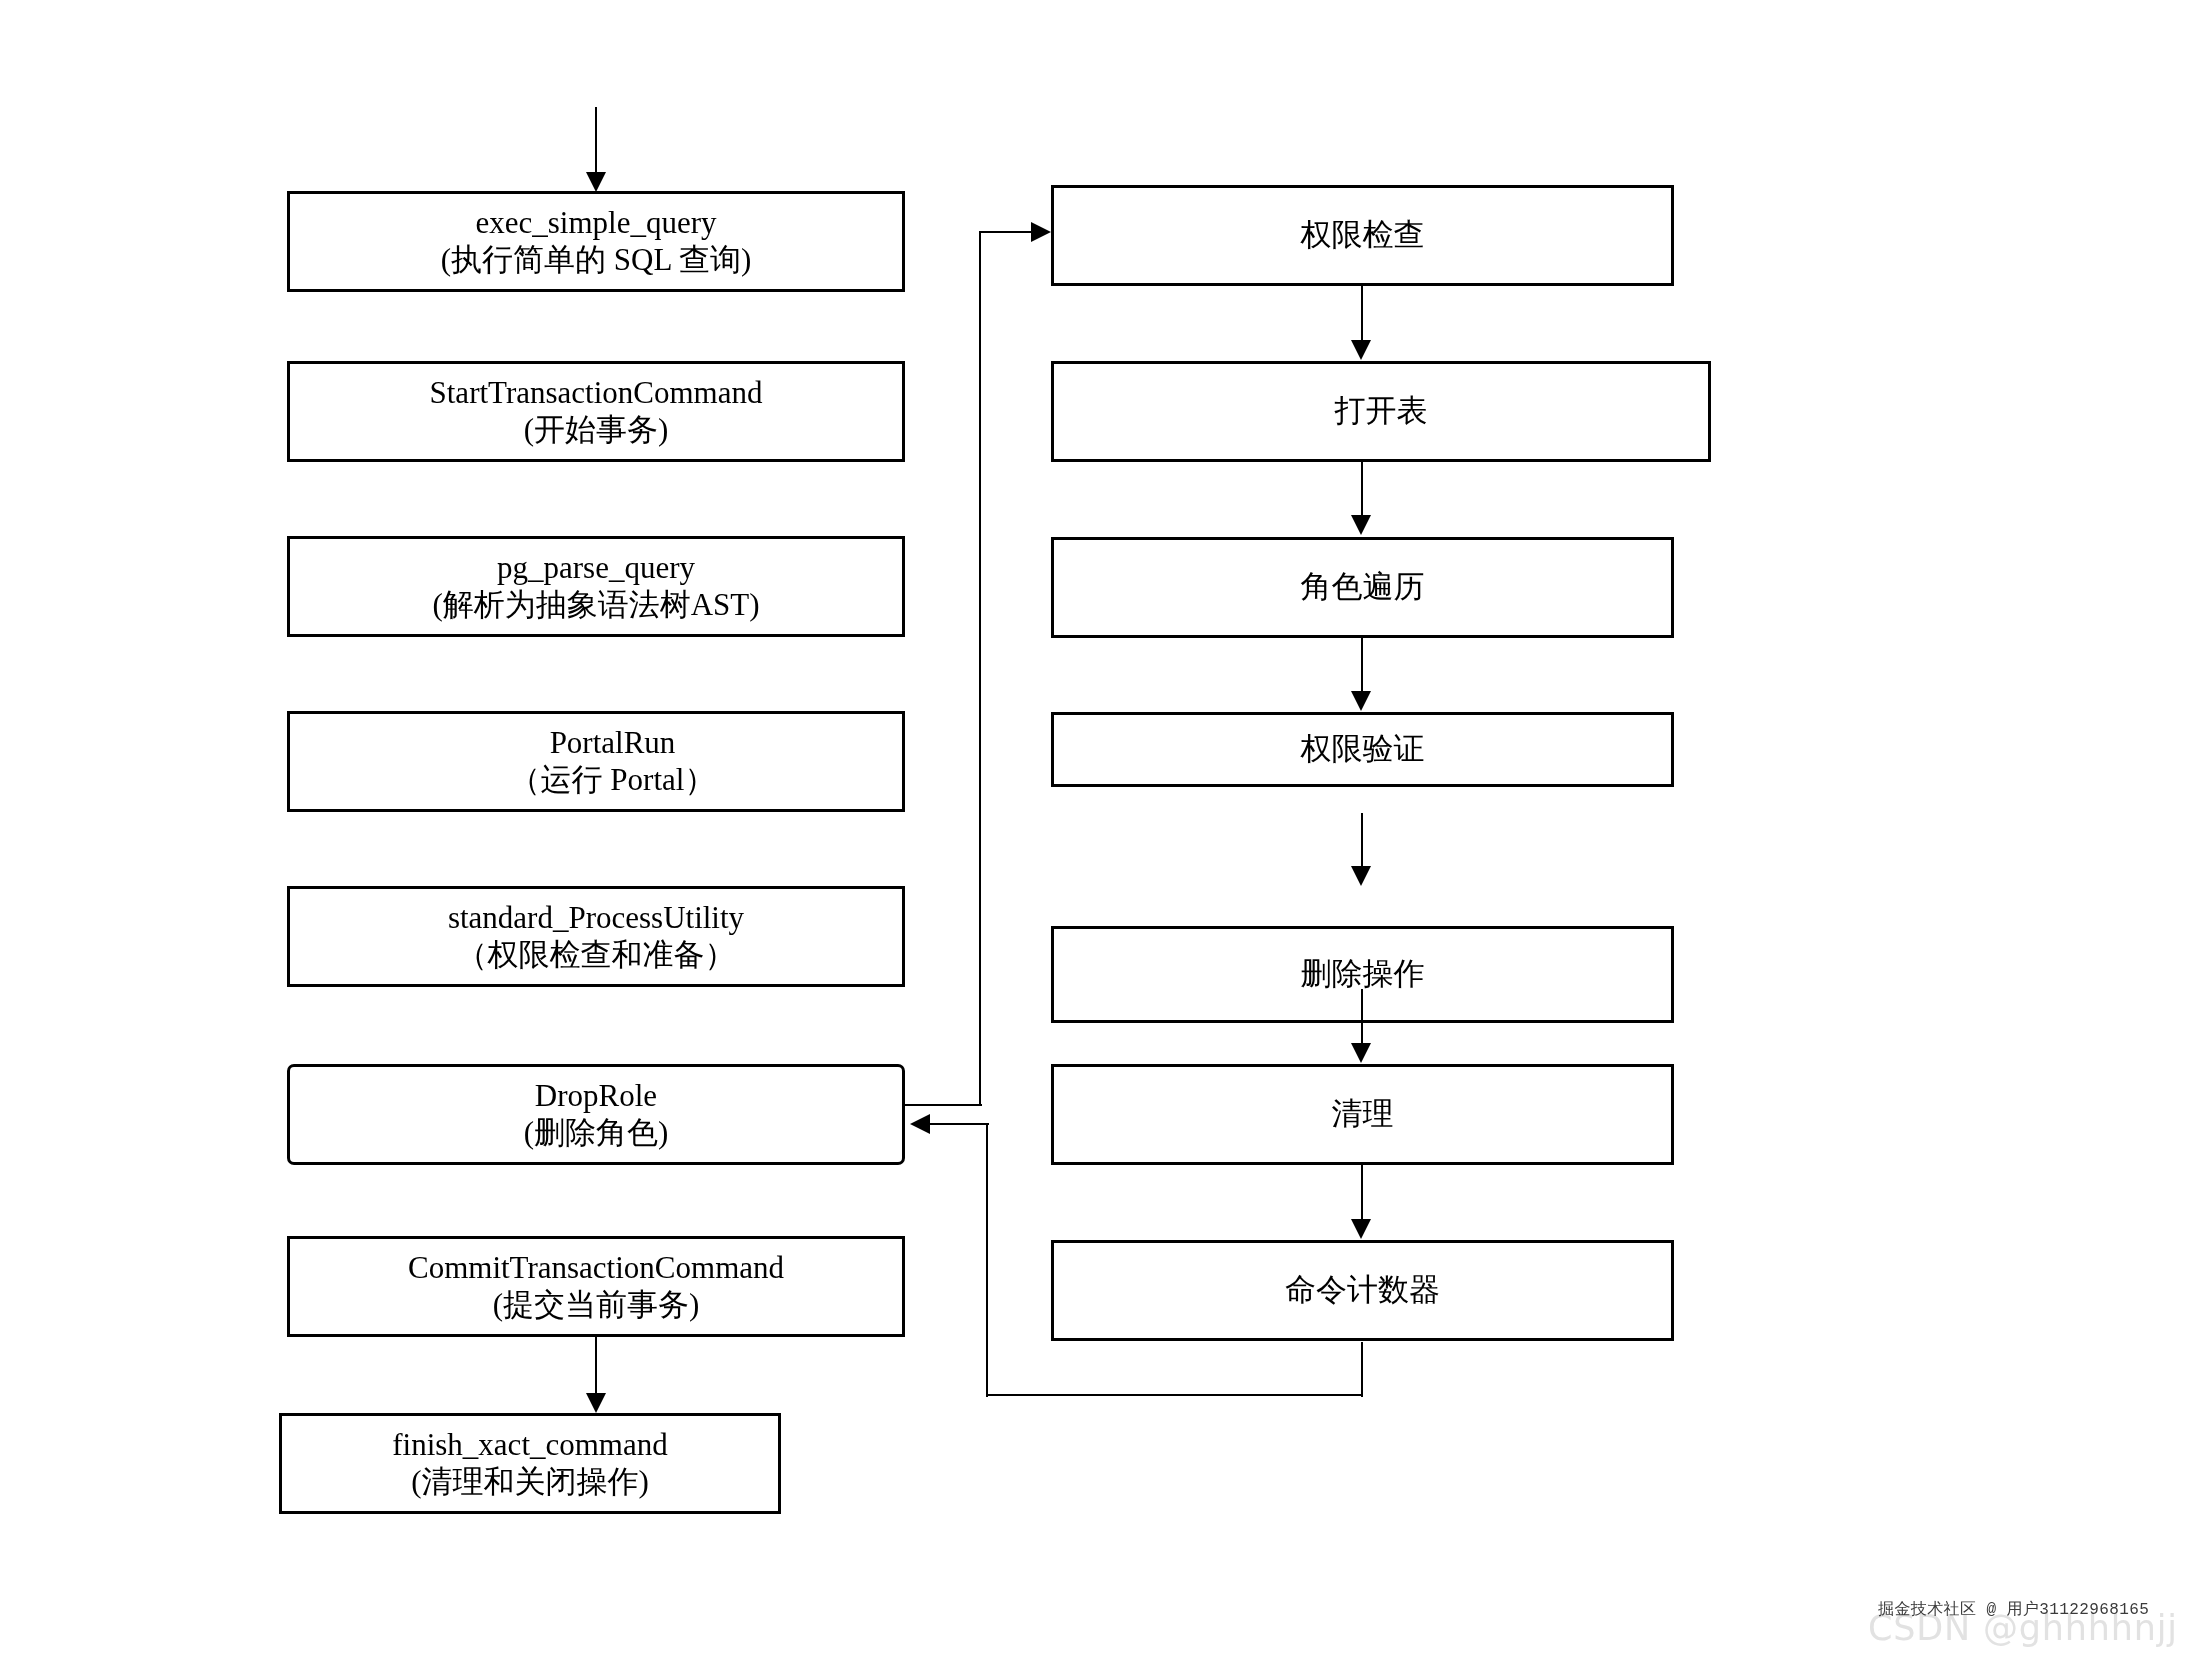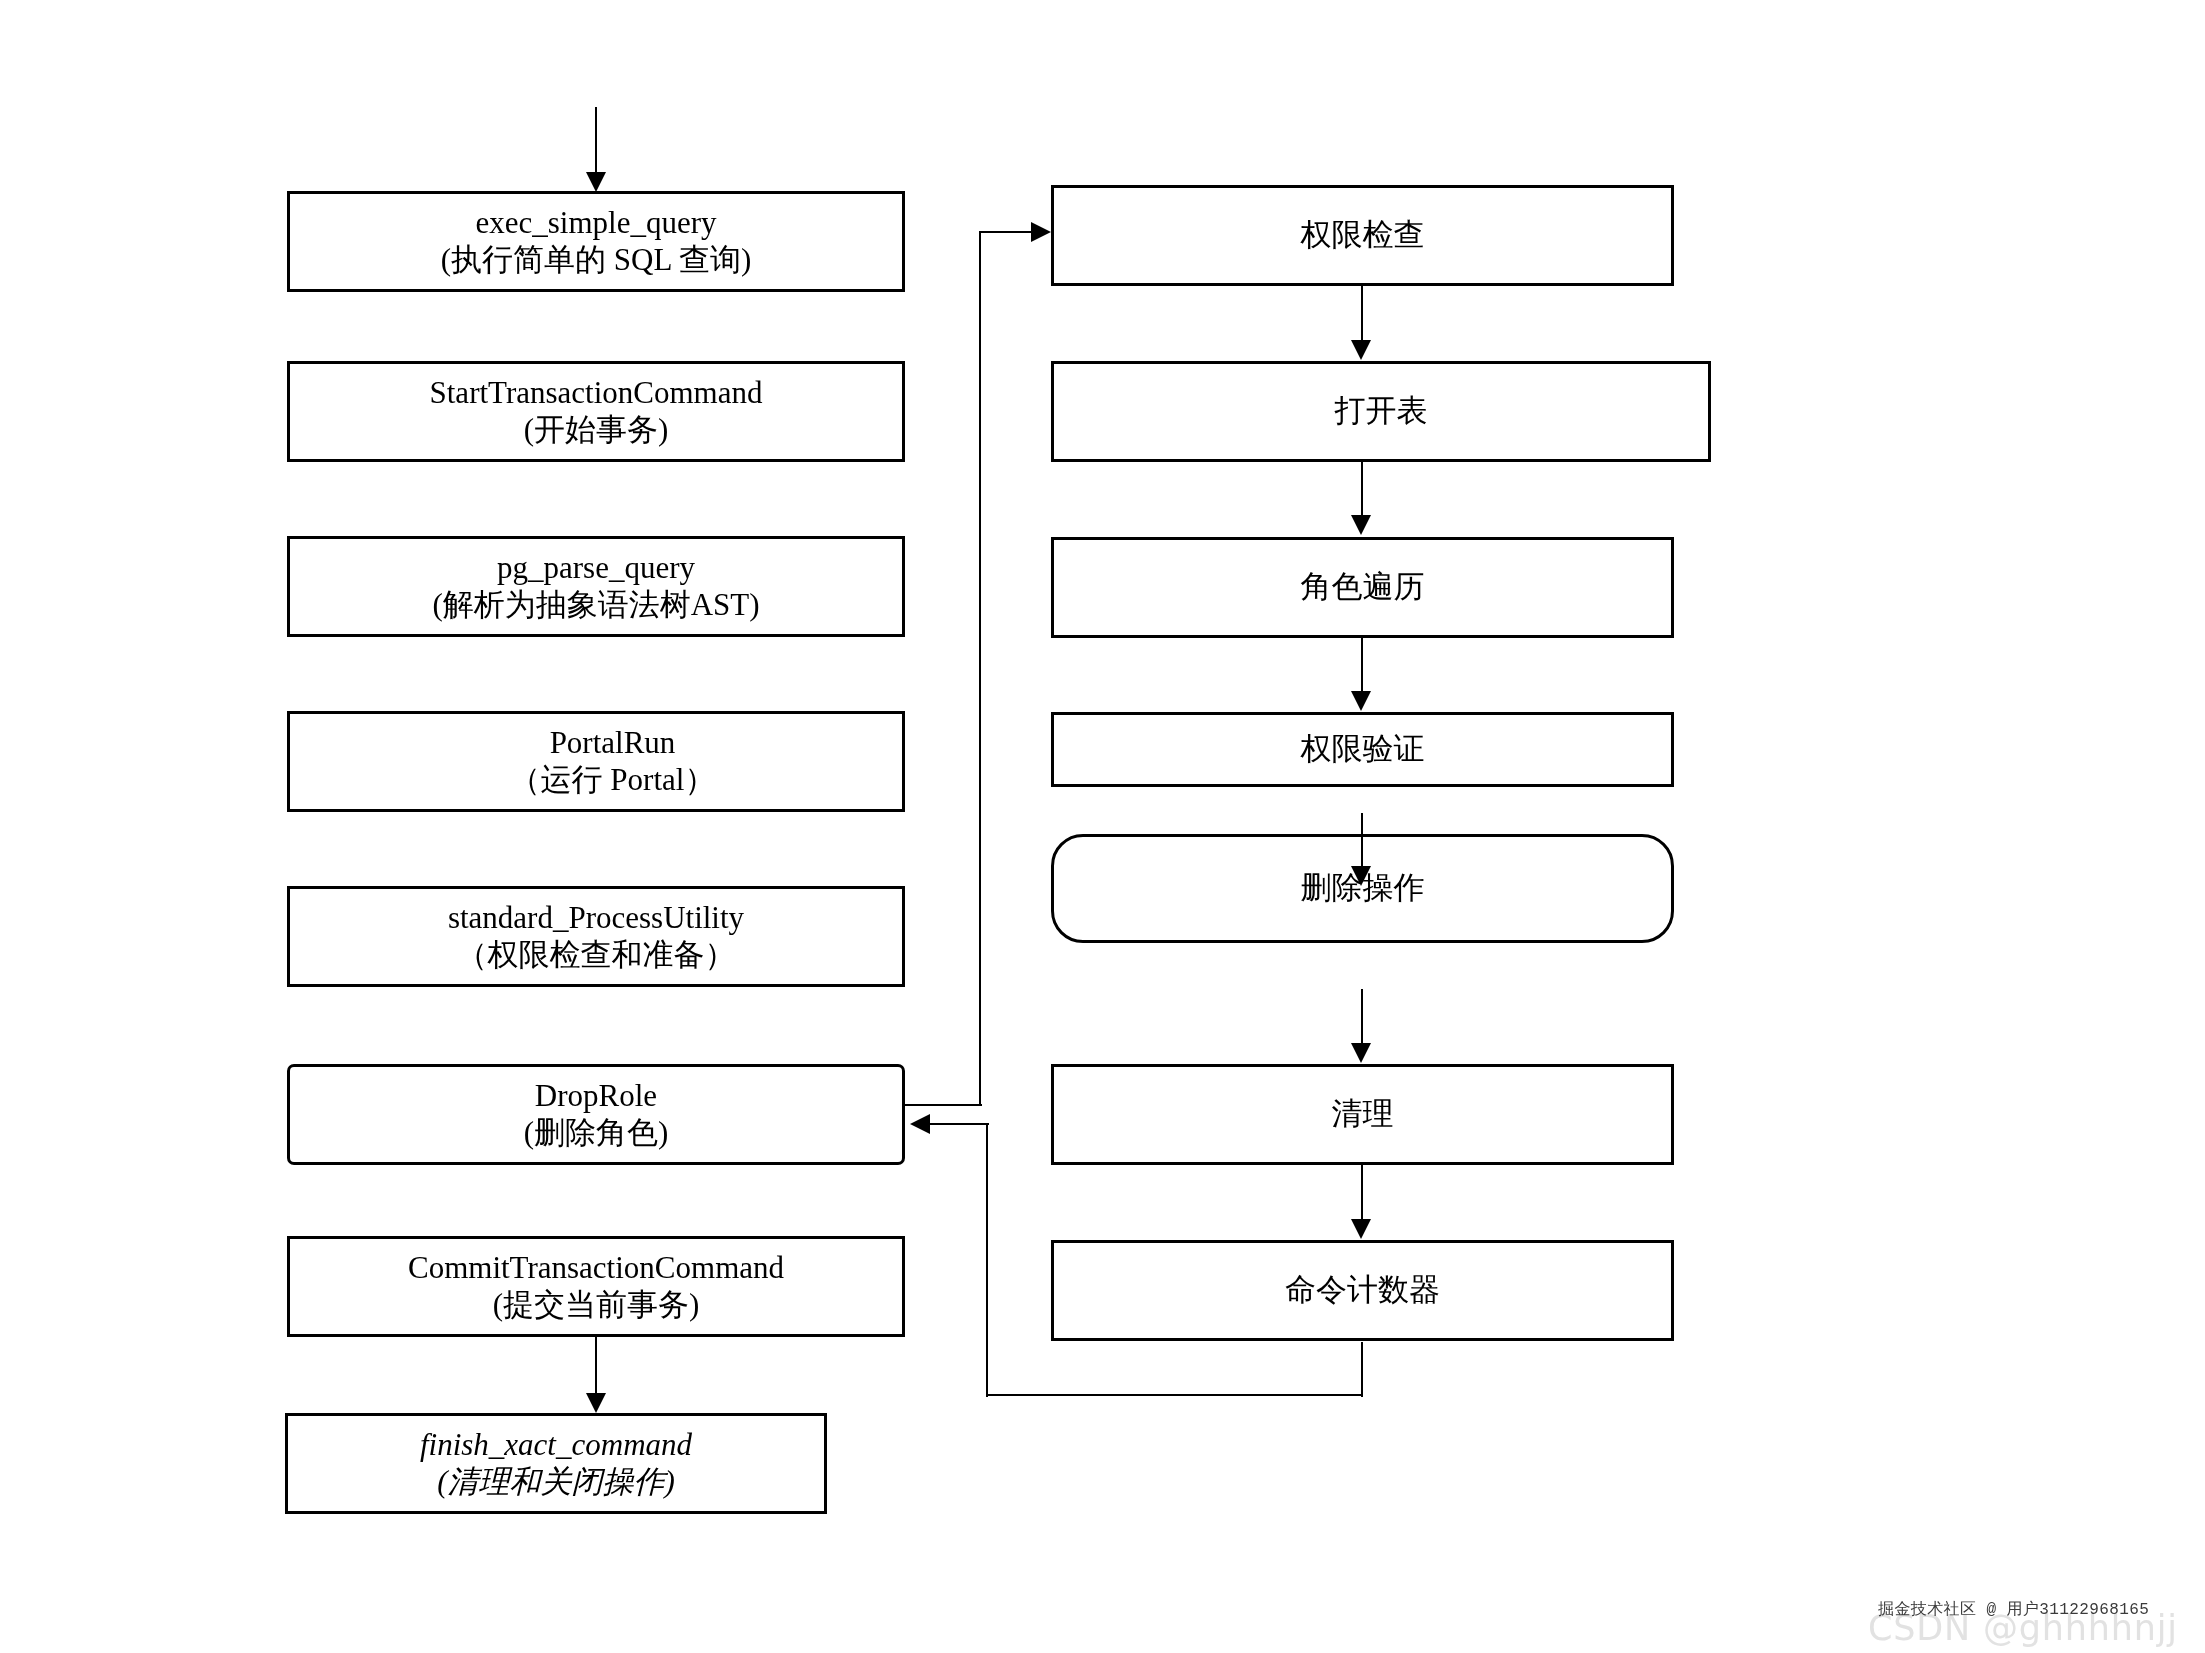--- a/index.html
+++ b/index.html
@@ -117,42 +117,42 @@
   <div class="node" id="n-drop-role" style="left:287px; top:1064px; width:618px; height:101px;border-radius:7px;">
     <span class="ln ln-en">DropRole</span>
     <span class="ln ln-cn">(删除角色)</span>
   </div>
 
   <div class="node" id="n-commit-transaction-command" style="left:287px; top:1236px; width:618px; height:101px;">
     <span class="ln ln-en">CommitTransactionCommand</span>
     <span class="ln ln-cn">(提交当前事务)</span>
   </div>
 
-  <div class="node" id="n-finish-xact-command" style="left:285px; top:1413px; width:542px; height:101px;font-style:italic;">
+  <div class="node" id="n-finish-xact-command" style="left:279px; top:1413px; width:502px; height:101px;">
     <span class="ln ln-en">finish_xact_command</span>
     <span class="ln ln-cn">(清理和关闭操作)</span>
   </div>
 
   <div class="node single" id="n-permission-check" style="left:1051px; top:185px; width:623px; height:101px;">
     <span class="ln ln-cn">权限检查</span>
   </div>
 
   <div class="node single" id="n-open-table" style="left:1051px; top:361px; width:660px; height:101px;">
     <span class="ln ln-cn">打开表</span>
   </div>
 
   <div class="node single" id="n-role-traversal" style="left:1051px; top:537px; width:623px; height:101px;">
     <span class="ln ln-cn">角色遍历</span>
   </div>
 
   <div class="node single" id="n-permission-validation" style="left:1051px; top:712px; width:623px; height:75px;">
     <span class="ln ln-cn">权限验证</span>
   </div>
 
-  <div class="node single" id="n-delete-operation" style="left:1051px; top:834px; width:623px; height:109px;border-radius:32px;">
+  <div class="node single" id="n-delete-operation" style="left:1051px; top:926px; width:623px; height:97px;">
     <span class="ln ln-cn">删除操作</span>
   </div>
 
   <div class="node single" id="n-cleanup" style="left:1051px; top:1064px; width:623px; height:101px;">
     <span class="ln ln-cn">清理</span>
   </div>
 
   <div class="node single" id="n-command-counter" style="left:1051px; top:1240px; width:623px; height:101px;">
     <span class="ln ln-cn">命令计数器</span>
   </div>

